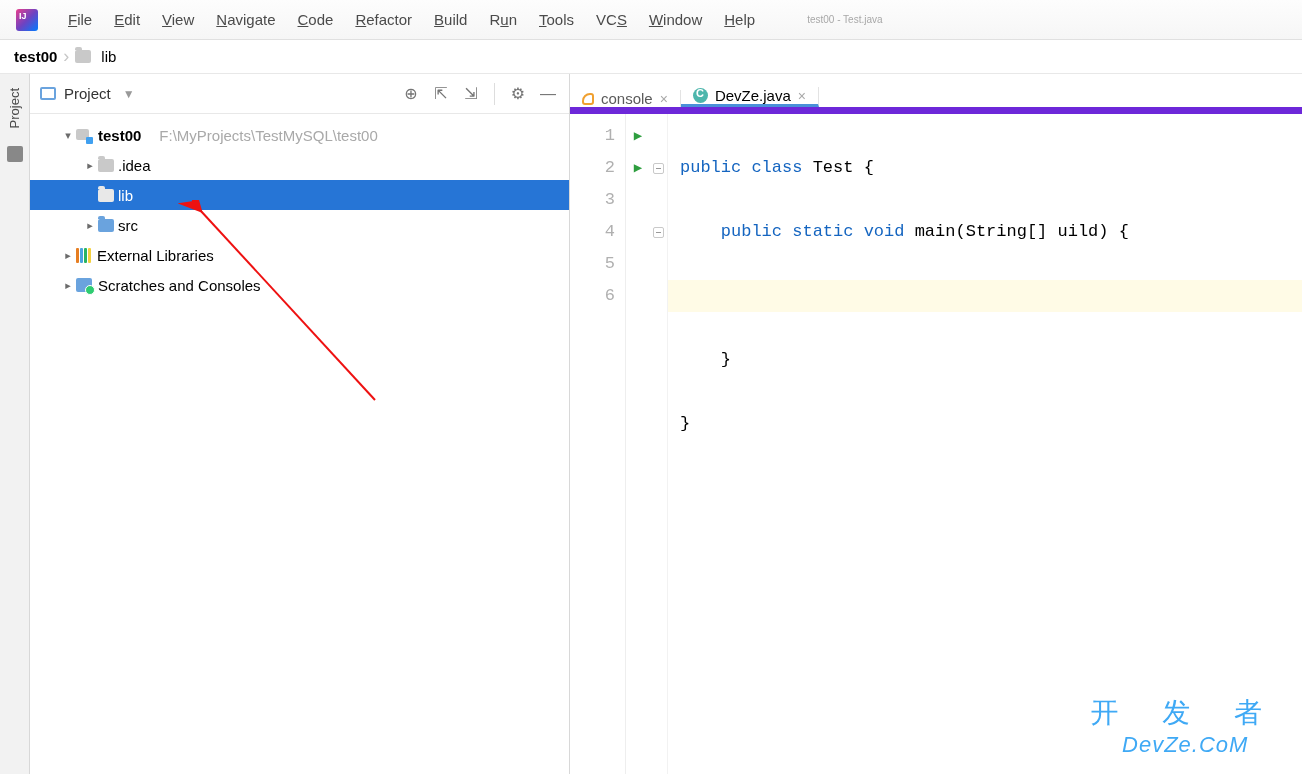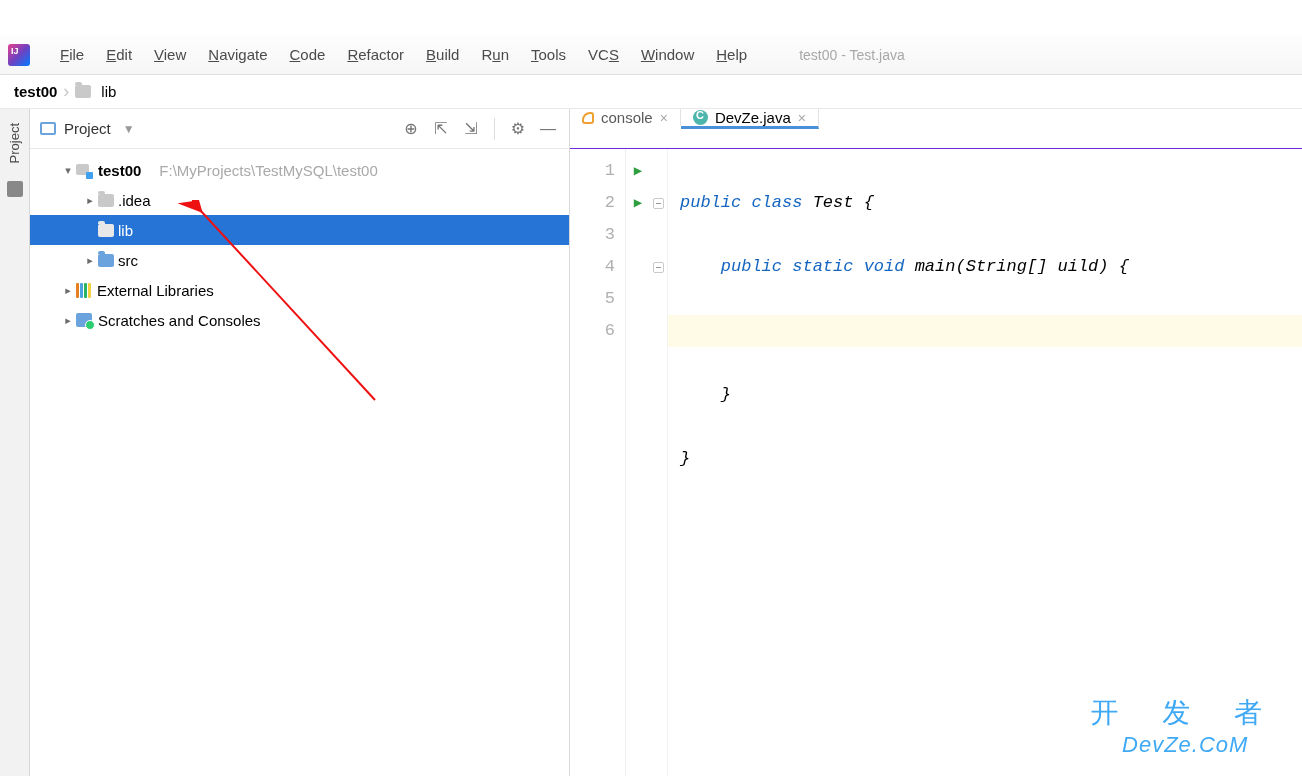--- a/index.html
+++ b/index.html
@@ -1,22 +1,22 @@
 <!DOCTYPE html>
 <html><head>
 <meta charset="utf-8">
 <style>
 * { box-sizing: border-box; margin: 0; padding: 0; }
 body { font-family: "Segoe UI", Arial, sans-serif; font-size: 13px; background: #fff; color: #000; overflow: hidden; width: 1302px; height: 776px; position: relative; }
-.menubar { height: 40px; background: linear-gradient(#fdfdfd,#f6f6f6); border-bottom: 1px solid #e0e0e0; display: flex; align-items: center; padding: 0 8px; gap: 2px; margin-top: 35px; }
+.menubar { height: 40px; background: linear-gradient(#fdfdfd,#f6f6f6); border-bottom: 1px solid #e0e0e0; display: flex; align-items: center; padding: 0 16px; gap: 2px; }
 .app-icon { width: 22px; height: 22px; background: linear-gradient(135deg,#e83e8c 0%,#6f42c1 50%,#007bff 100%); border-radius: 3px; margin-right: 18px; position:relative; }
 .app-icon::after{content:"IJ";position:absolute;left:3px;top:2px;font-size:9px;font-weight:bold;color:#fff;}
 .menu-item { padding: 4px 10px; color: #4b4b4b; cursor: pointer; font-size: 15px; }
 .menu-item u { text-decoration: underline; }
-.wintitle { margin-left: 40px; color: #a8a8a8; font-size: 14px; }
+.wintitle { margin-left: 40px; color: #a8a8a8; font-size: 10px; }
 .breadcrumb { height: 34px; border-bottom: 1px solid #e8e8e8; display:flex; align-items:center; padding:0 14px; font-size:15px; gap:6px;}
 .breadcrumb .bc-proj { font-weight:bold; }
 .breadcrumb .sep { color:#c7c7c7; font-size:18px;}
 .folder-ico { display:inline-block; width:16px; height:13px; background:#c9c9c9; border-radius:2px; position:relative; margin-right:4px; vertical-align:-2px;}
 .folder-ico::before{content:"";position:absolute;top:-3px;left:0;width:7px;height:3px;background:#c9c9c9;border-radius:2px 2px 0 0;}
 .folder-ico.blue{background:#6aa3de;}
 .folder-ico.blue::before{background:#6aa3de;}
 .main { display:flex; height: 700px; }
 .sidebar-tab { width: 30px; background:#f2f2f2; border-right:1px solid #d8d8d8; display:flex; flex-direction:column; align-items:center; padding-top:14px; gap:18px;}
 .sidebar-tab .vlabel { writing-mode: vertical-rl; transform: rotate(180deg); font-size:13px; color:#4b4b4b; cursor:pointer;}
@@ -43,39 +43,39 @@
 .mod-ico::before{content:"";position:absolute;left:0;top:2px;width:13px;height:11px;background:#c9c9c9;border-radius:2px;}
 .mod-ico::after{content:"";position:absolute;right:-1px;bottom:-1px;width:7px;height:7px;background:#40a0f0;border-radius:1px;}
 .file-ico{width:13px;height:16px;background:#eee;border:1px solid #bbb;border-radius:2px;display:inline-block;margin-right:6px;position:relative;}
 .file-ico::after{content:"";position:absolute;bottom:1px;right:1px;width:5px;height:5px;background:#555;}
 .lib-ico{display:inline-flex;gap:1px;margin-right:6px;}
 .lib-ico span{width:3px;height:15px;border-radius:1px;}
 .lib-ico span:nth-child(1){background:#e67e22;} .lib-ico span:nth-child(2){background:#4aa3df;} .lib-ico span:nth-child(3){background:#28b463;} .lib-ico span:nth-child(4){background:#f4d03f;}
 .scratch-ico{width:16px;height:14px;background:#6aa3de;border-radius:2px;display:inline-block;margin-right:6px;position:relative;}
 .scratch-ico::after{content:"";position:absolute;right:-3px;bottom:-3px;width:8px;height:8px;background:#2ecc71;border-radius:50%;border:1px solid #fff;}
 .editor-area{flex:1;display:flex;flex-direction:column;}
-.tabs{height:40px;display:flex;align-items:flex-start;border-bottom:1px solid #6d28d9;}
+.tabs{height:40px;display:flex;align-items:flex-end;border-bottom:7px solid #6d28d9;}
 .tab{display:flex;align-items:center;padding:0 12px;gap:7px;border-right:1px solid #e3e3e3;color:#5a5a5a;font-size:15px;cursor:pointer;}
 .tab.active{background:#fff;border-bottom:3px solid #4a90d9;color:#000;}
 .tab .close{color:#a8a8a8;font-size:14px;cursor:pointer;}
 .tab .tico{width:15px;height:15px;border-radius:50%;display:inline-block;}
 .tab .tico.console{border:2px solid #f0a030;width:12px;height:12px;border-radius:3px;position:relative;border-top-left-radius:8px;}
 .tab .tico.java{background:#4db6ac;position:relative;}
 .tab .tico.java::after{content:"C";position:absolute;left:3px;top:-1px;font-size:11px;color:#fff;font-weight:bold;}
 .code{flex:1;display:flex;font-family:"Consolas","Courier New",monospace;font-size:17px;line-height:32px;}
 .gutter{width:56px;text-align:right;color:#b0b0b0;padding:6px 10px 0 0;border-right:1px solid #eee;user-select:none;position:relative;}
 .gutter .ln{height:32px;}
 .gicons{width:24px;padding-top:6px;}
 .gicons .run{color:#2e9e3f;font-size:14px;height:32px;display:flex;align-items:center;justify-content:center;cursor:pointer;}
 .gicons .blank{height:32px;}
 .fold{width:18px;border-right:1px solid #f2f2f2;padding-top:6px;position:relative;}
 .fold .fm{height:32px;display:flex;align-items:center;justify-content:center;}
 .fold .fb{width:11px;height:11px;border:1px solid #c9c9c9;border-radius:2px;position:relative;background:#fff;}
 .fold .fb::after{content:"";position:absolute;left:2px;top:4px;width:5px;height:1px;background:#999;}
-.codetext{flex:1;padding:6px 0 0 12px;white-space:pre;font-style:italic;}
+.codetext{flex:1;padding:6px 0 0 12px;white-space:pre;}
 .codetext .line{height:32px;}
 .codetext .hl{background:#fffbe6;display:block;margin-left:-12px;padding-left:12px;width:calc(100% + 12px);}
 .kw{color:#1565c0;}
 .watermark{position:absolute;right:22px;bottom:18px;text-align:center;color:#3fa9f5;font-family:Arial,sans-serif;pointer-events:none;}
 .watermark .l1{font-size:28px;letter-spacing:18px;font-weight:500;}
 .watermark .l2{font-size:22px;letter-spacing:1px;font-style:italic;}
 .arrow-overlay{position:absolute;left:135px;top:200px;pointer-events:none;}
 </style>
 </head>
 <body>

